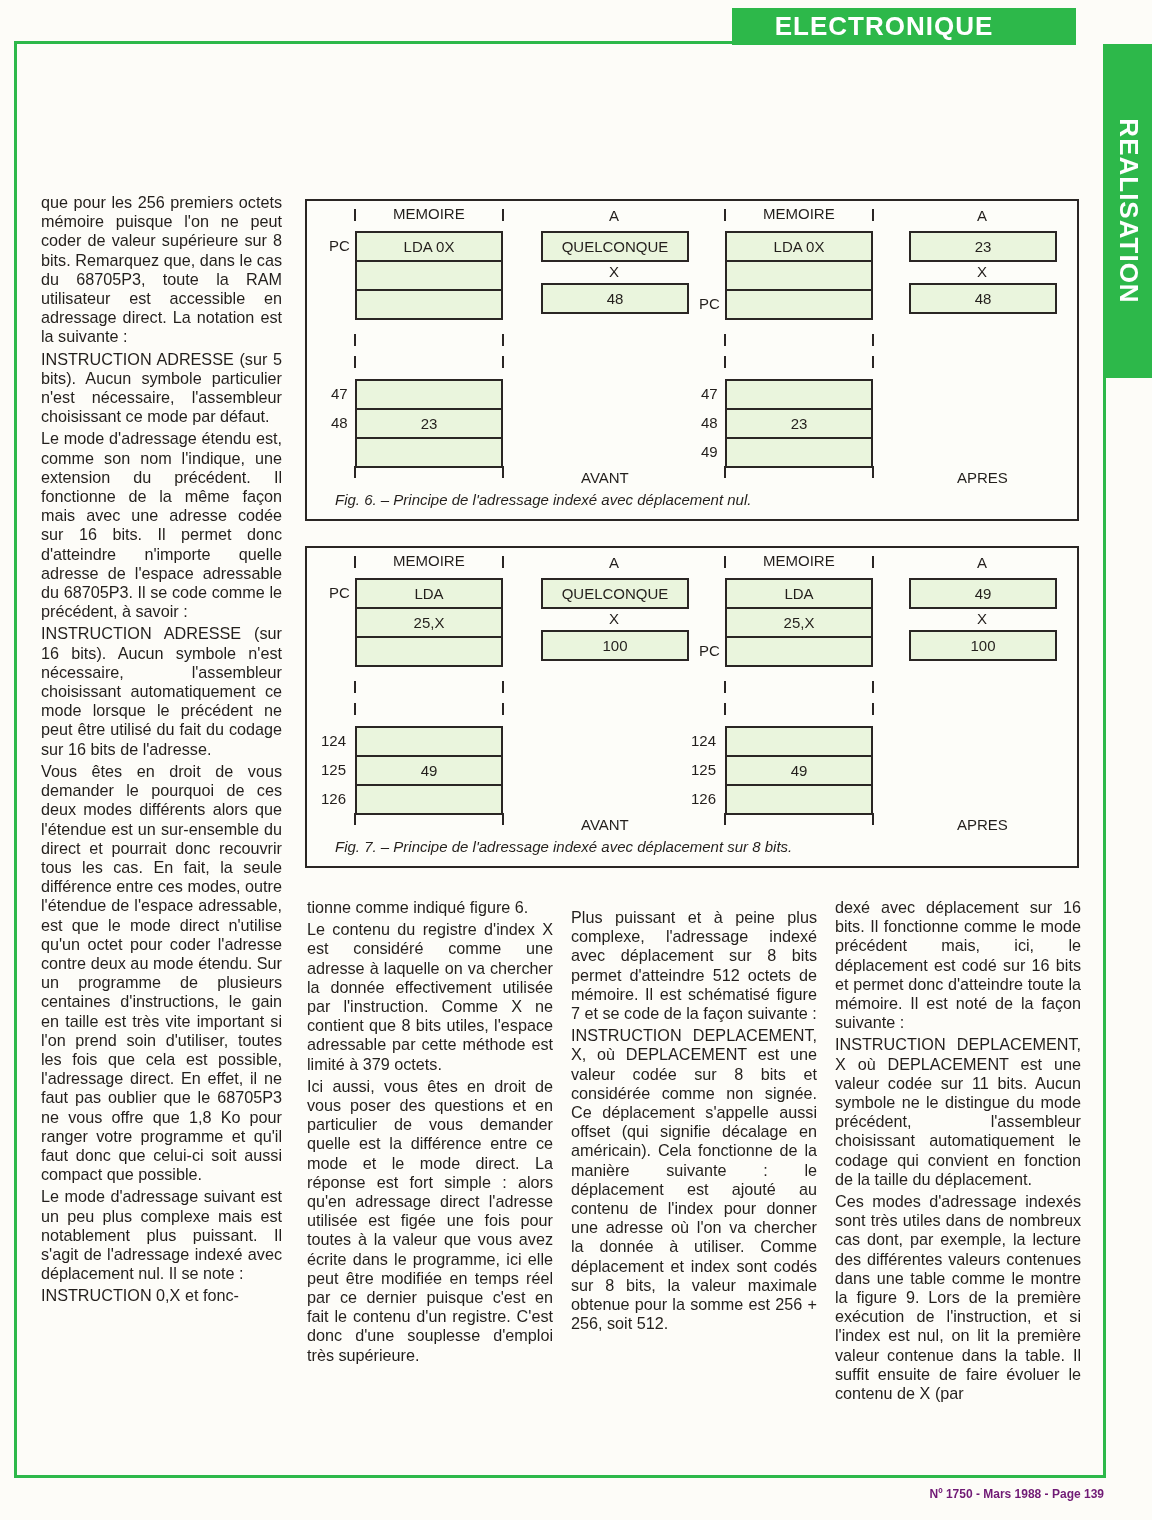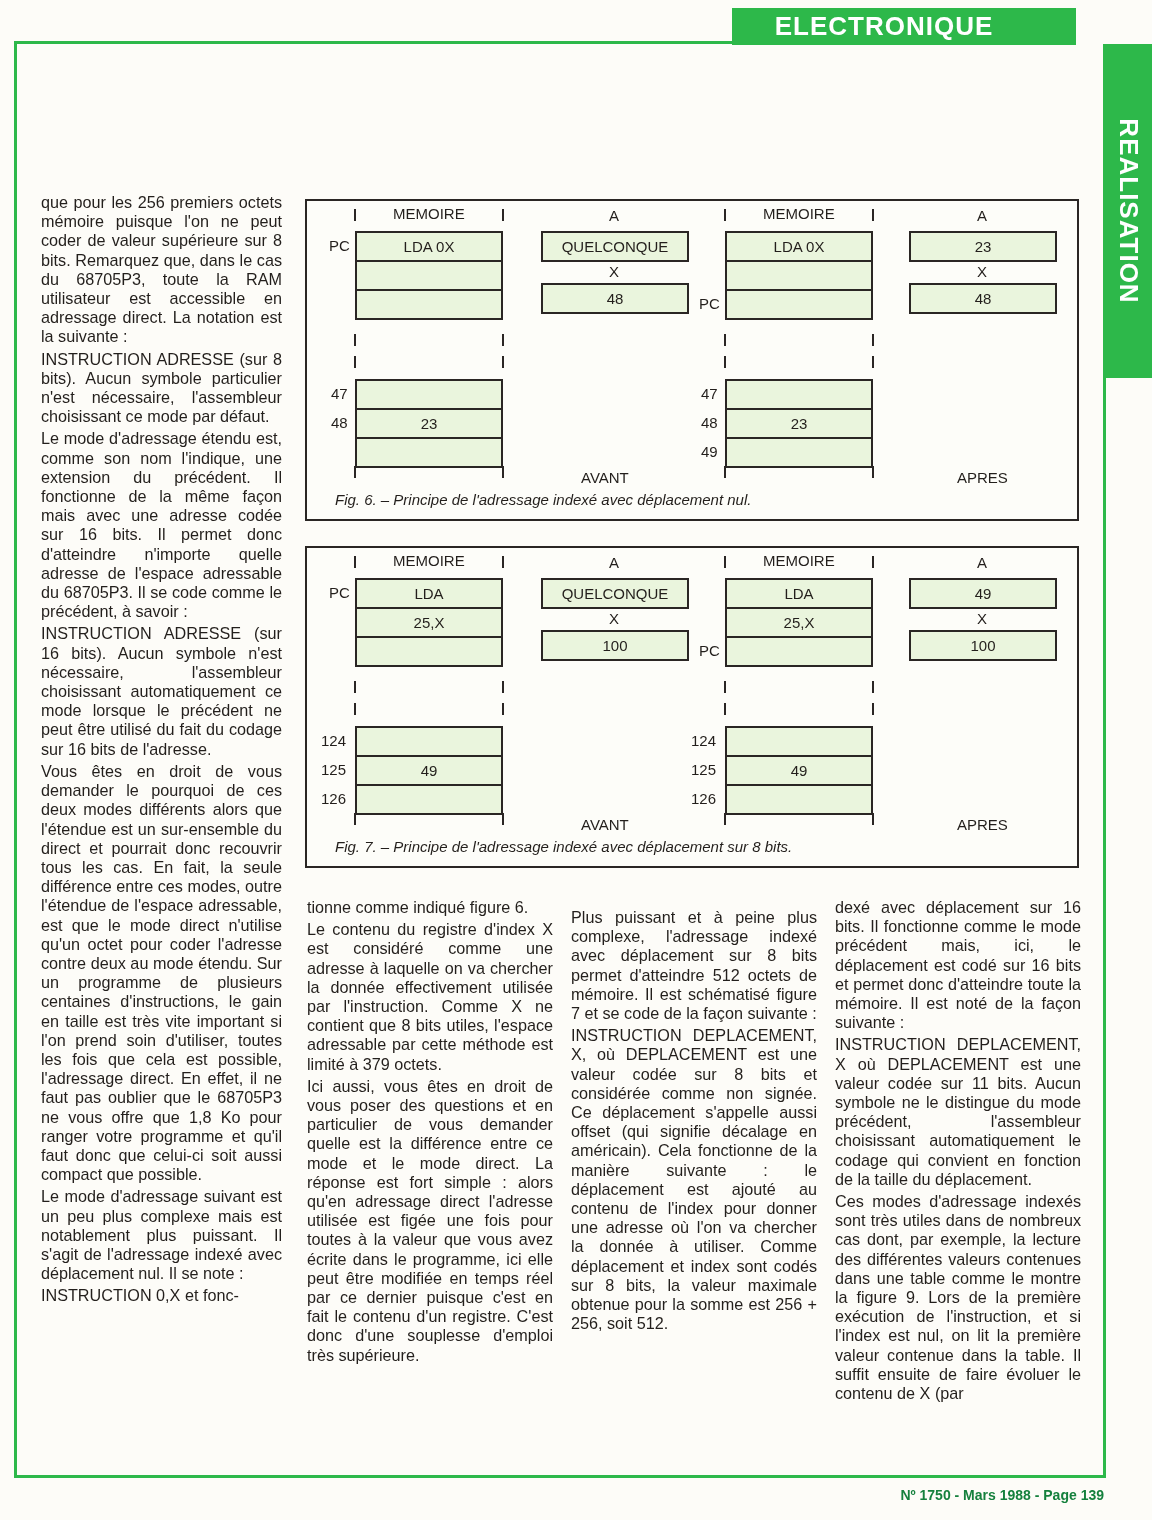--- a/index.html
+++ b/index.html
@@ -42,41 +42,41 @@
     .fig7 { left: 305px; top: 546px; width: 774px; height: 322px; }
     .figure .lbl { position: absolute; font-size: 15px; color: #231f1c; white-space: nowrap; }
     .figure .cell {
       position: absolute; border: 2px solid #2a2624; background: #eaf5dd; box-sizing: border-box;
       font-size: 15px; display: flex; align-items: center; justify-content: center;
     }
     .figure .tick { position: absolute; width: 2px; height: 12px; background: #2a2624; }
     .figure .caption { position: absolute; font-style: italic; font-size: 15px; white-space: nowrap; }
 
     .footer {
-      position: absolute; right: 48px; top: 1487px; font-weight: bold; font-size: 14px; color: #15803d;
+      position: absolute; right: 48px; top: 1487px; font-weight: bold; font-size: 12px; color: #701a75;
     }
   </style>
 </head>
 <body>
 
 <div class="frame-top"></div>
 <div class="frame-left"></div>
 <div class="frame-bottom"></div>
 <div class="frame-right"></div>
 
 <div class="header-band">
   <span>ELECTRONIQUE</span>
 </div>
 <div class="side-band">
   <span>REALISATION</span>
 </div>
 
 <div class="col col1">
   <p>que pour les 256 premiers octets mémoire puisque l'on ne peut coder de valeur supérieure sur 8 bits. Remarquez que, dans le cas du 68705P3, toute la RAM utilisateur est accessible en adressage direct. La notation est la suivante :</p>
-  <p>INSTRUCTION ADRESSE (sur 8 bits). Aucun symbole particulier n'est nécessaire, l'assembleur choisissant ce mode par défaut.</p>
+  <p>INSTRUCTION ADRESSE (sur 5 bits). Aucun symbole particulier n'est nécessaire, l'assembleur choisissant ce mode par défaut.</p>
   <p>Le mode d'adressage étendu est, comme son nom l'indique, une extension du précédent. Il fonctionne de la même façon mais avec une adresse codée sur 16 bits. Il permet donc d'atteindre n'importe quelle adresse de l'espace adressable du 68705P3. Il se code comme le précédent, à savoir :</p>
   <p>INSTRUCTION ADRESSE (sur 16 bits). Aucun symbole n'est nécessaire, l'assembleur choisissant automatiquement ce mode lorsque le précédent ne peut être utilisé du fait du codage sur 16 bits de l'adresse.</p>
   <p>Vous êtes en droit de vous demander le pourquoi de ces deux modes différents alors que l'étendue est un sur-ensemble du direct et pourrait donc recouvrir tous les cas. En fait, la seule différence entre ces modes, outre l'étendue de l'espace adressable, est que le mode direct n'utilise qu'un octet pour coder l'adresse contre deux au mode étendu. Sur un programme de plusieurs centaines d'instructions, le gain en taille est très vite important si l'on prend soin d'utiliser, toutes les fois que cela est possible, l'adressage direct. En effet, il ne faut pas oublier que le 68705P3 ne vous offre que 1,8 Ko pour ranger votre programme et qu'il faut donc que celui-ci soit aussi compact que possible.</p>
   <p>Le mode d'adressage suivant est un peu plus complexe mais est notablement plus puissant. Il s'agit de l'adressage indexé avec déplacement nul. Il se note :</p>
   <p>INSTRUCTION 0,X et fonc-</p>
 </div>
 <div class="col col2">
   <p>tionne comme indiqué figure 6.</p>
   <p>Le contenu du registre d'index X est considéré comme une adresse à laquelle on va chercher la donnée effectivement utilisée par l'instruction. Comme X ne contient que 8 bits utiles, l'espace adressable par cette méthode est limité à 379 octets.</p>
   <p>Ici aussi, vous êtes en droit de vous poser des questions et en particulier de vous demander quelle est la différence entre ce mode et le mode direct. La réponse est fort simple : alors qu'en adressage direct l'adresse utilisée est figée une fois pour toutes à la valeur que vous avez écrite dans le programme, ici elle peut être modifiée en temps réel par ce dernier puisque c'est en fait le contenu d'un registre. C'est donc d'une souplesse d'emploi très supérieure.</p>

